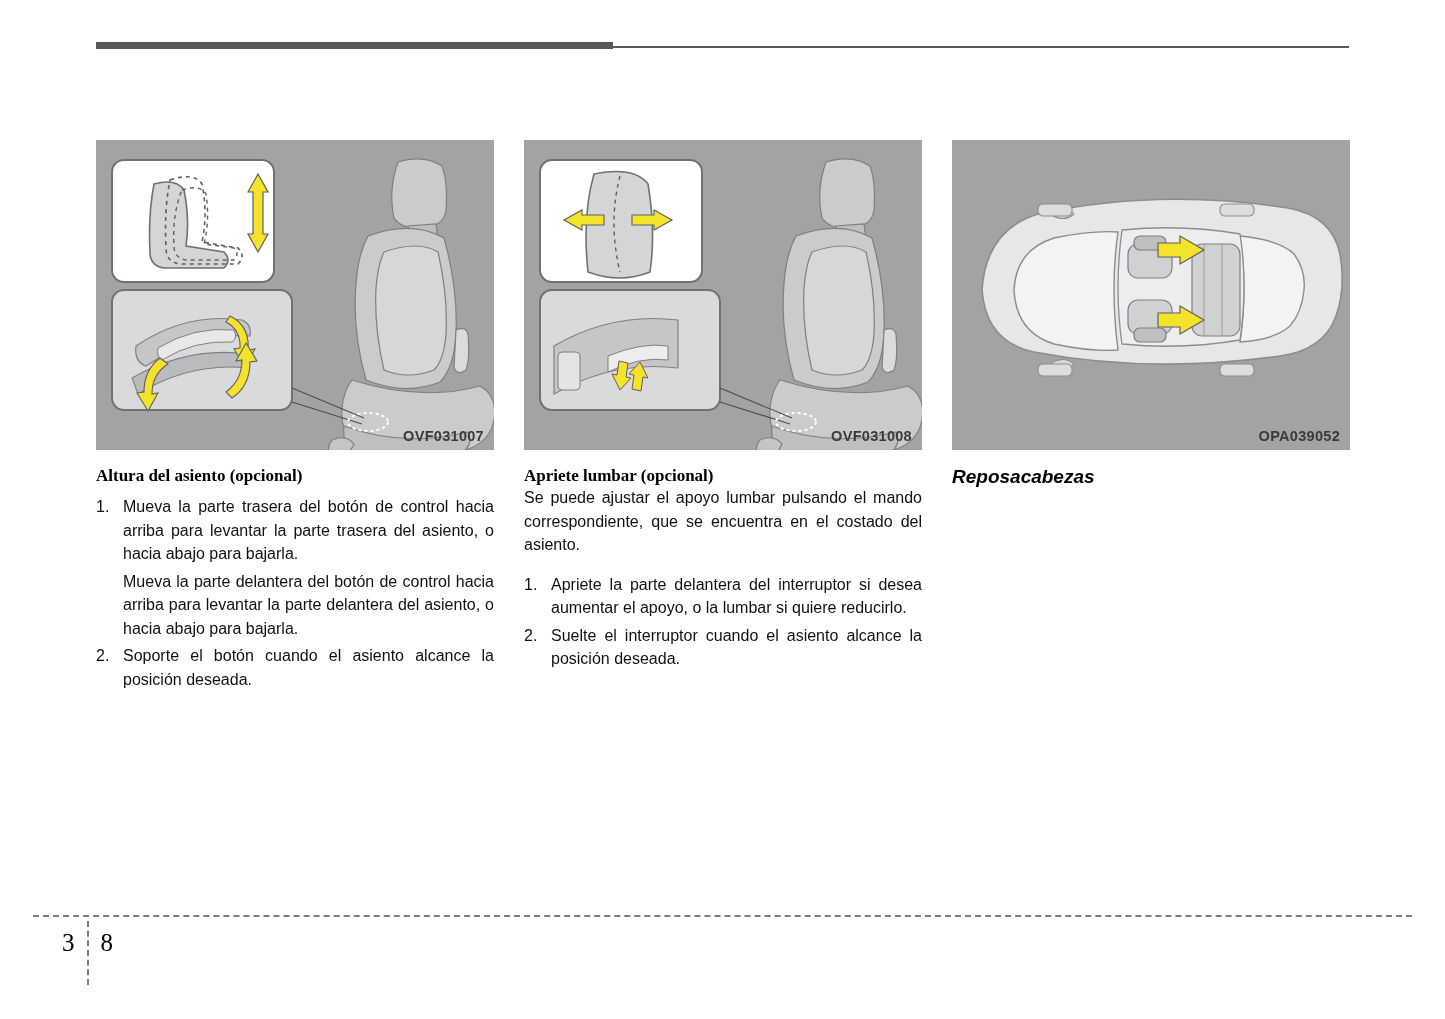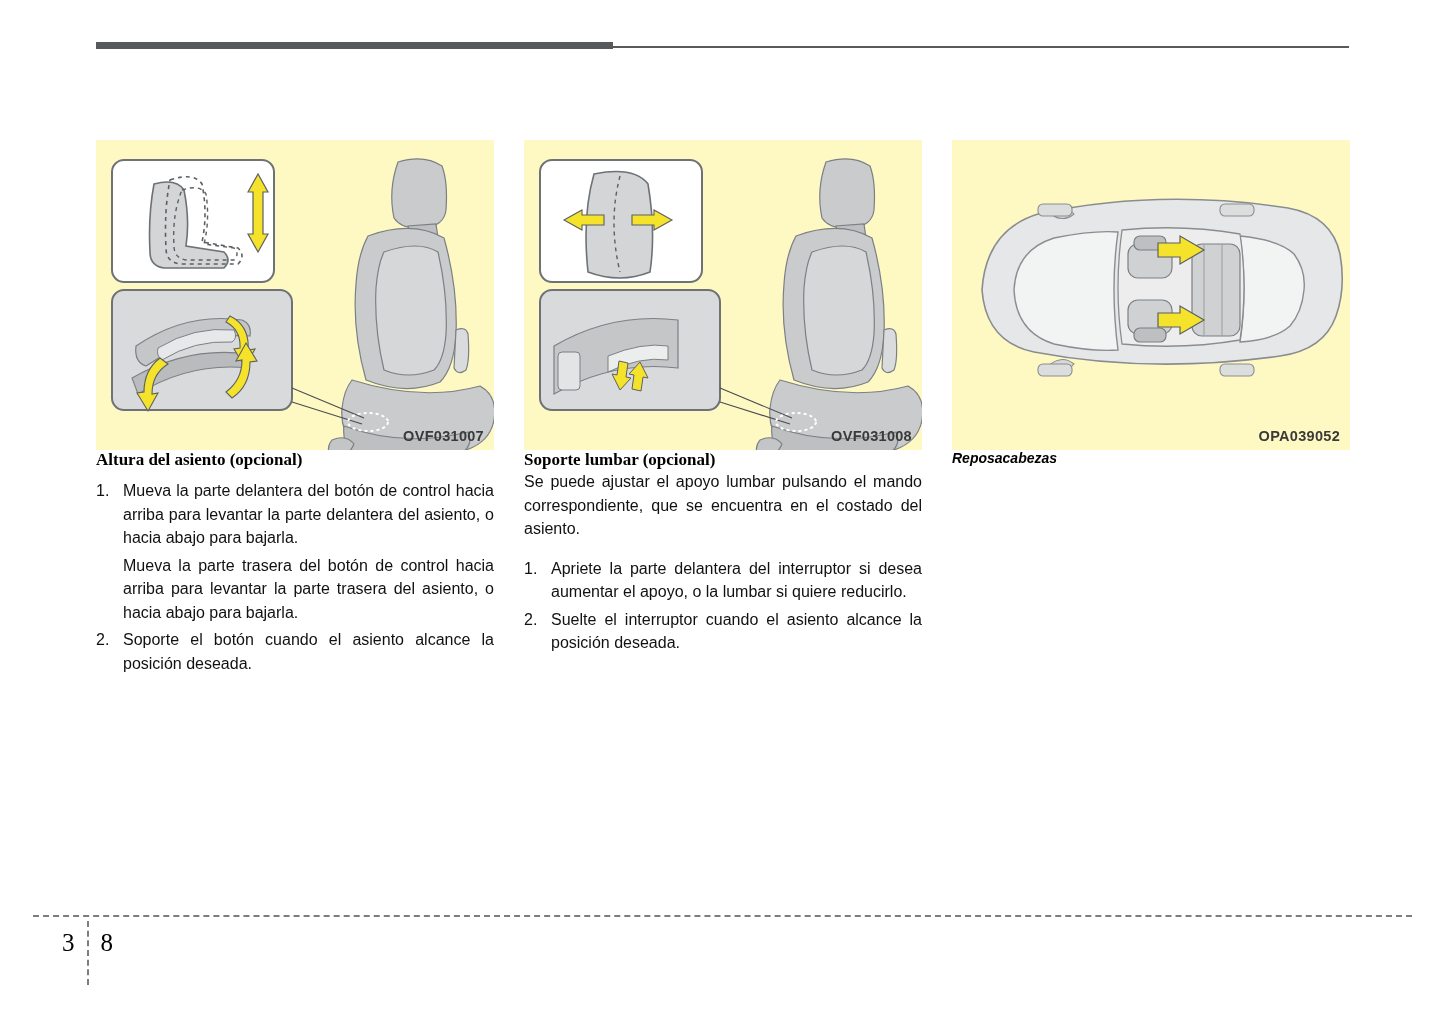--- a/index.html
+++ b/index.html
@@ -63,44 +63,45 @@
     gap: 30px;
   }
   .column {
     width: 398px;
   }
 
   .figure {
     position: relative;
     width: 398px;
     height: 310px;
-    background: #fef9c3;
+    background: #a3a3a3;
     overflow: hidden;
   }
   .fig-code {
     position: absolute;
     right: 10px;
     bottom: 6px;
     font-family: "Liberation Sans", sans-serif;
     font-size: 14.5px;
     font-weight: bold;
     color: #3a3a3a;
     letter-spacing: 0.3px;
   }
 
   .caption {
+    margin-top: 16px;
     font-family: "Liberation Serif", serif;
     font-size: 17px;
     font-weight: bold;
     color: #000;
   }
   .caption.italic {
     font-style: italic;
     font-family: "Liberation Sans", sans-serif;
-    font-size: 14px;
+    font-size: 19px;
     font-weight: bold;
   }
 
   .para {
     margin-top: 0;
     font-size: 16px;
     line-height: 1.47;
     text-align: justify;
     color: #111;
   }
@@ -236,22 +237,22 @@
         <ellipse cx="272" cy="282" rx="20" ry="9" fill="none" stroke="#ffffff" stroke-width="2" stroke-dasharray="3 3"></ellipse>
       </svg>
       <div class="fig-code">OVF031007</div>
     </div>
 
     <div class="caption">Altura del asiento (opcional)</div>
 
     <ol class="steps">
       <li>
         <span class="num">1.</span>
+        <p>Mueva la parte trasera del botón de control hacia arriba para levantar la parte trasera del asiento, o hacia abajo para bajarla.</p>
         <p>Mueva la parte delantera del botón de control hacia arriba para levantar la parte delantera del asiento, o hacia abajo para bajarla.</p>
-        <p>Mueva la parte trasera del botón de control hacia arriba para levantar la parte trasera del asiento, o hacia abajo para bajarla.</p>
       </li>
       <li>
         <span class="num">2.</span>
         <p>Soporte el botón cuando el asiento alcance la posición deseada.</p>
       </li>
     </ol>
   </div>
 
   <div class="column">
     <div class="figure">
@@ -289,21 +290,21 @@
 
         <g stroke="#4a4d50" stroke-width="1.1" fill="none">
           <path d="M196 248 L268 278"></path>
           <path d="M196 262 L266 284"></path>
         </g>
         <ellipse cx="272" cy="282" rx="20" ry="9" fill="none" stroke="#ffffff" stroke-width="2" stroke-dasharray="3 3"></ellipse>
       </svg>
       <div class="fig-code">OVF031008</div>
     </div>
 
-    <div class="caption">Soporte lumbar (opcional)</div>
+    <div class="caption">Apriete lumbar (opcional)</div>
 
     <p class="para">Se puede ajustar el apoyo lumbar pulsando el mando correspondiente, que se encuentra en el costado del asiento.</p>
 
     <ol class="steps">
       <li>
         <span class="num">1.</span>
         <p>Apriete la parte delantera del interruptor si desea aumentar el apoyo, o la lumbar si quiere reducirlo.</p>
       </li>
       <li>
         <span class="num">2.</span>

